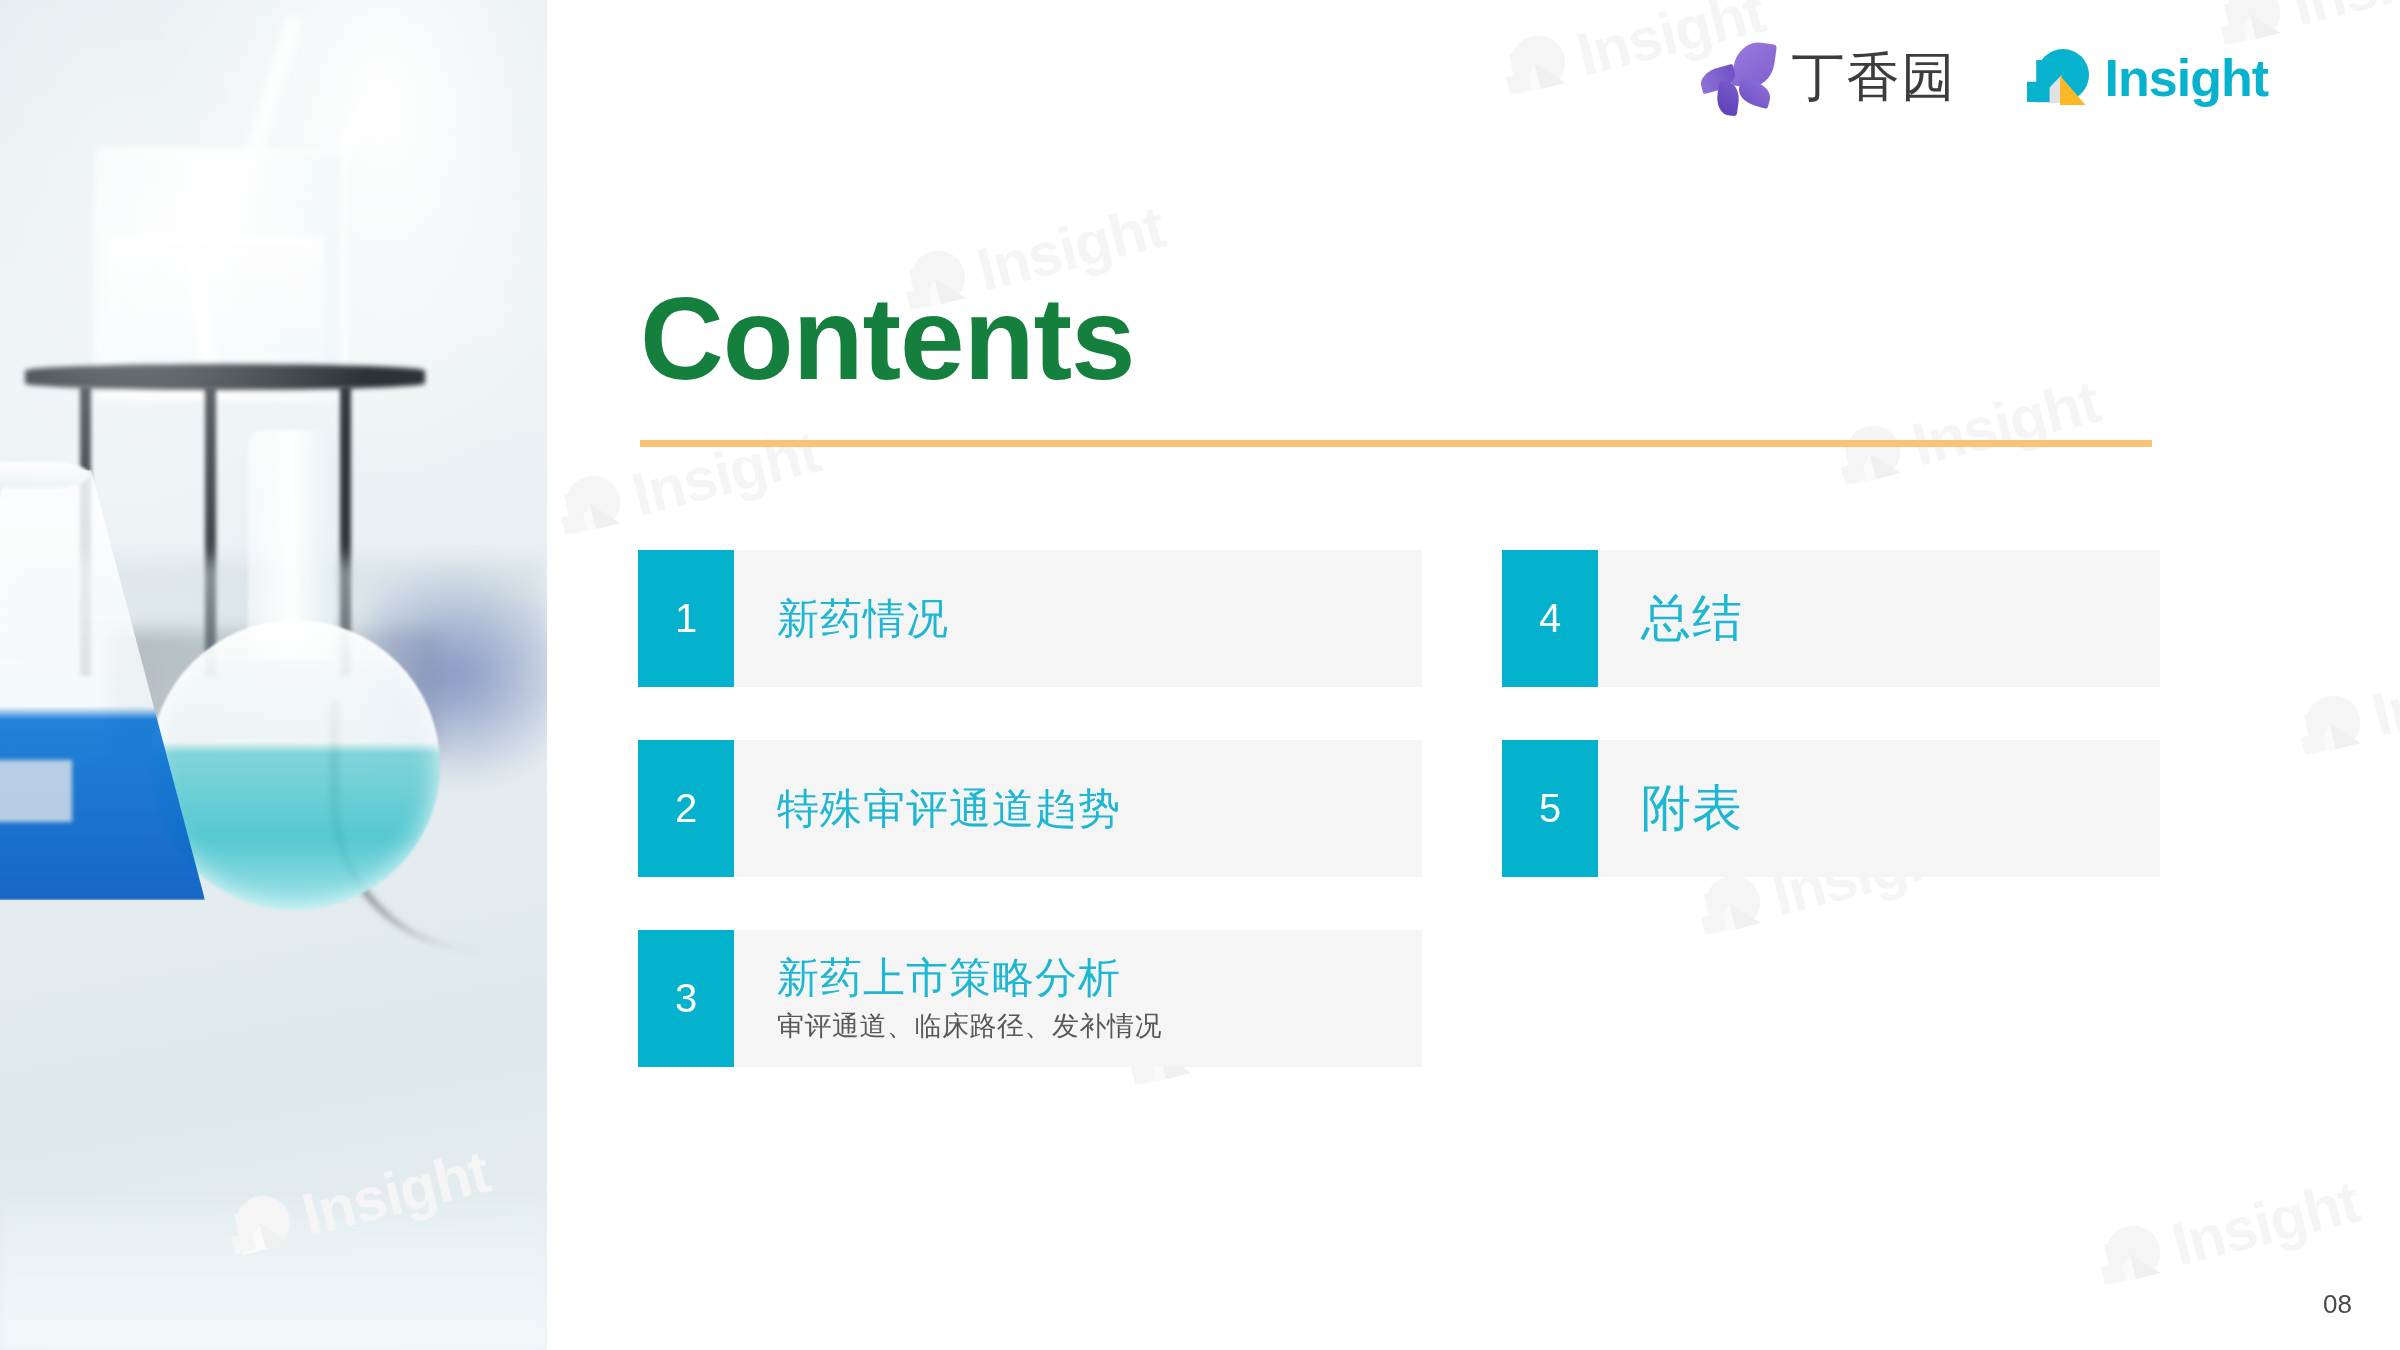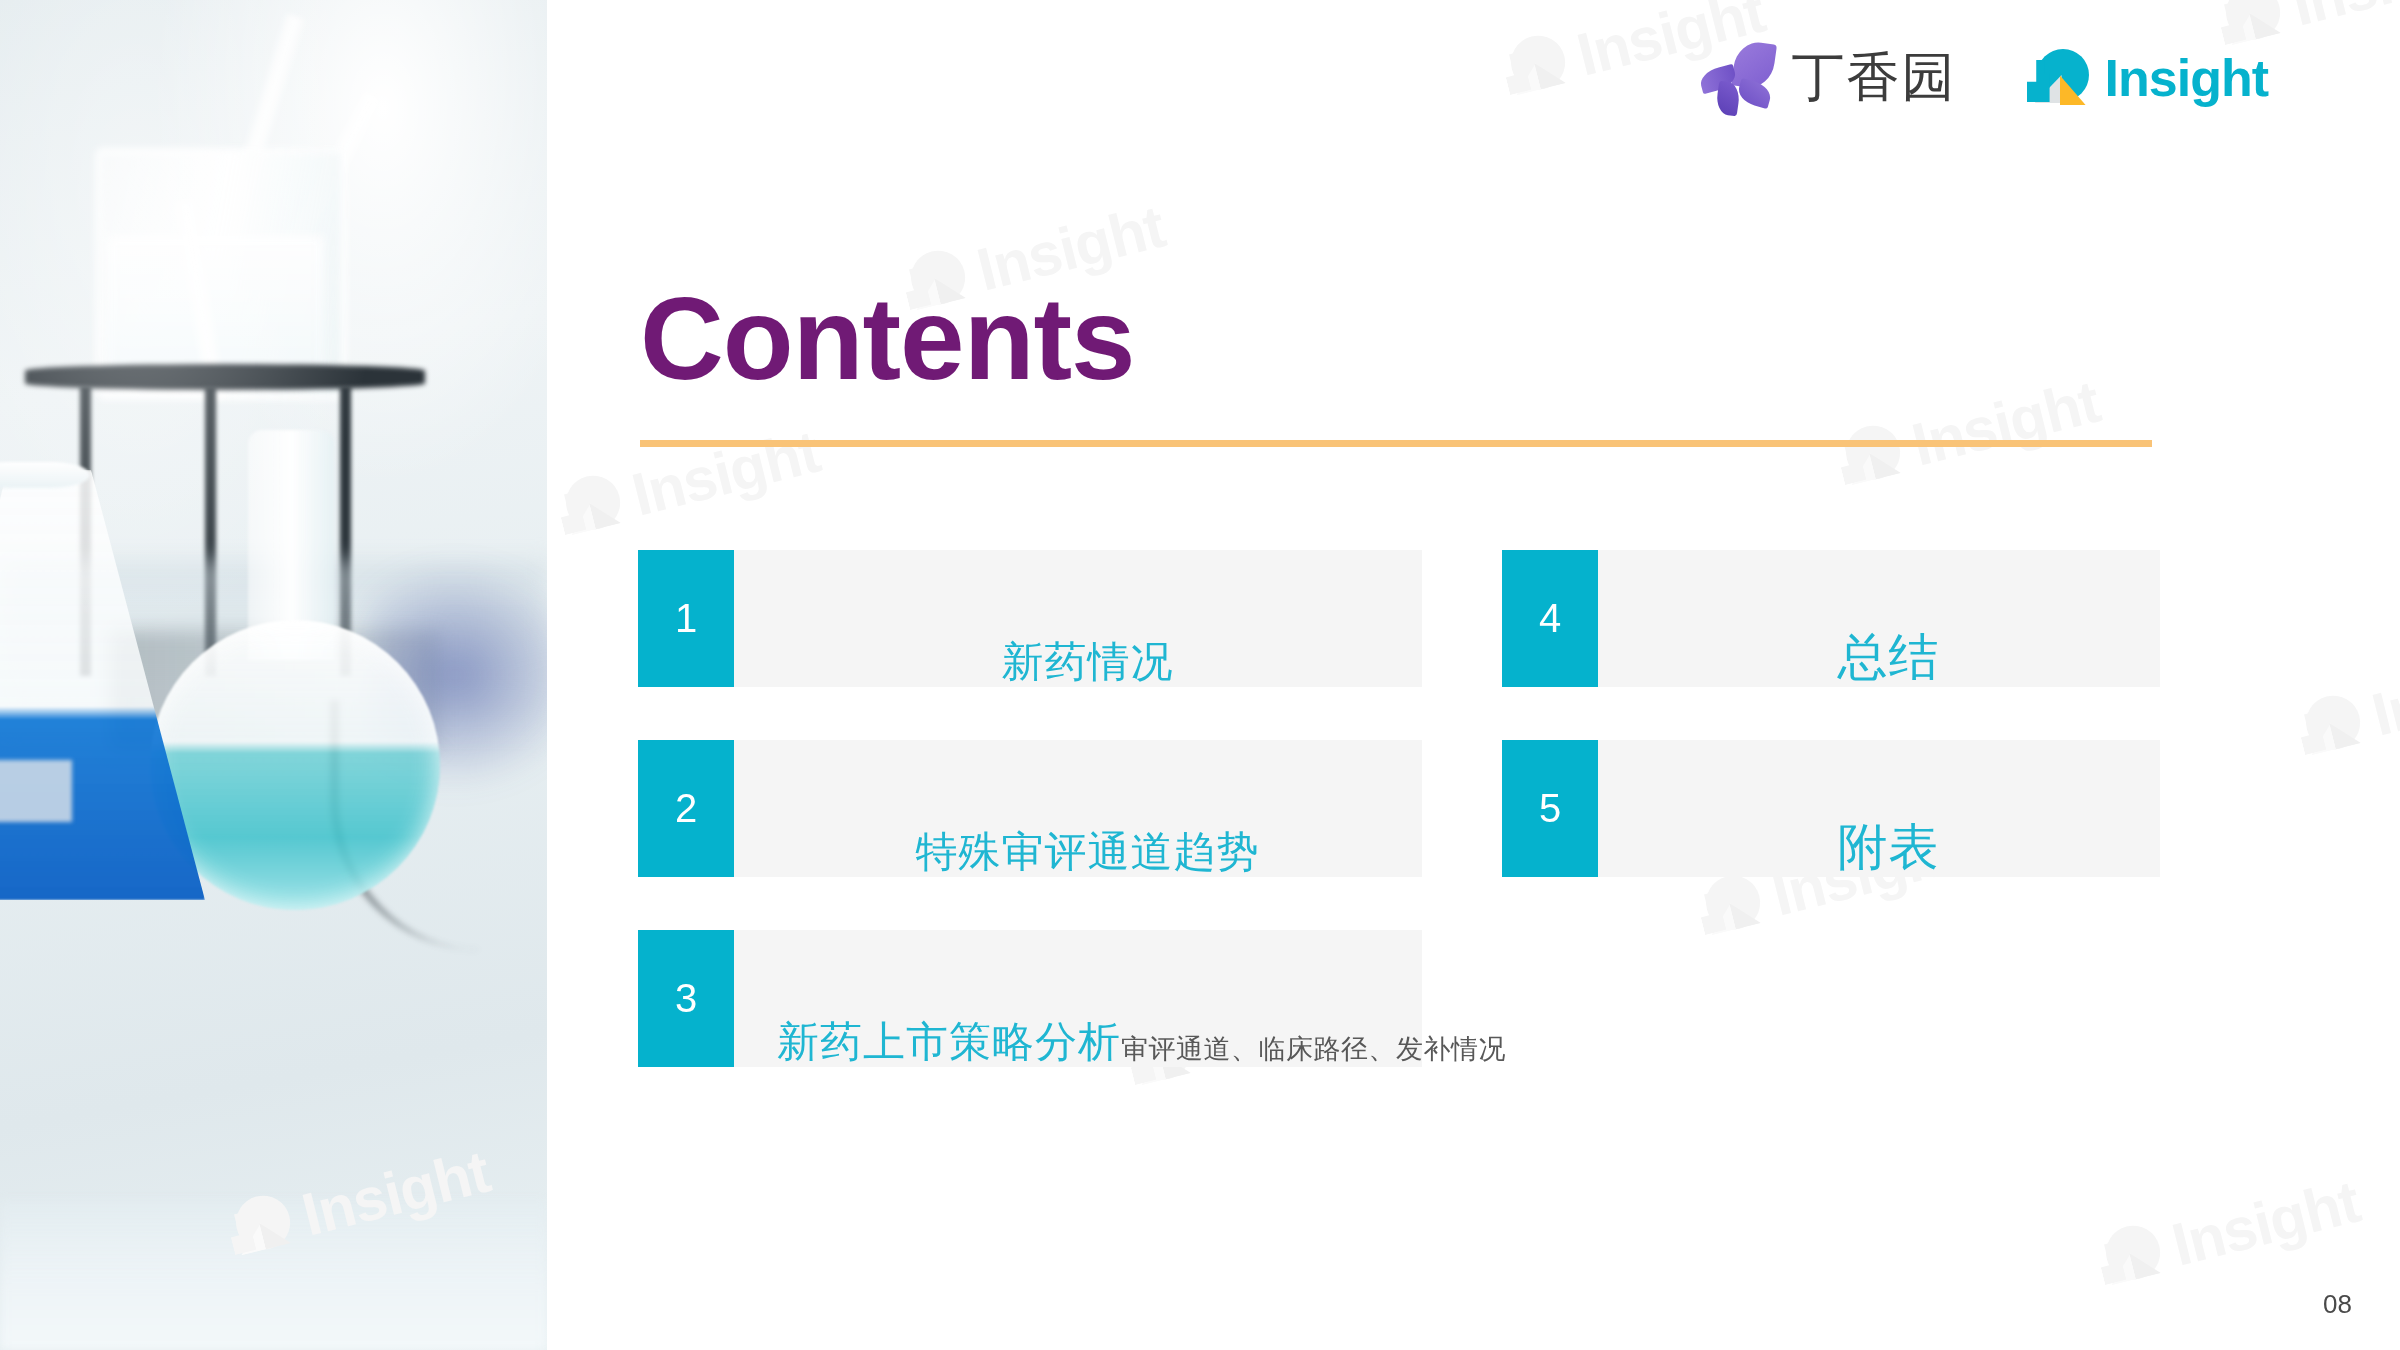--- a/index.html
+++ b/index.html
@@ -312,21 +312,21 @@
   }
 
   
   #title {
     position: absolute;
     left: 640px; top: 272;
     top: 272px;
     font-size: 116px;
     font-weight: bold;
     letter-spacing: -1px;
-    color: #701a75;
+    color: #15803d;
     font-family: "Liberation Sans", sans-serif;
     -webkit-text-stroke: 0;
     text-shadow:
       1px 0 0 #ffffff,
       -1px 0 0 #ffffff,
       0 1px 0 #ffffff,
       0 -1px 0 #ffffff;
   }
   #title .inner {
     position: relative;
@@ -367,23 +367,22 @@
     display: flex;
     align-items: center;
     justify-content: center;
     font-size: 40px;
     font-family: "Liberation Sans", sans-serif;
   }
   .entry .body {
     flex: 1 1 auto;
     padding: 0 24px 0 43px;
     display: flex;
-    flex-direction: row;
+    flex-direction: column;
     justify-content: center;
-    align-items: flex-end;
   }
   .entry.h1 { height: 137px; }
   .entry.h2 { height: 137px; }
   .entry.plain { height: 137px; }
   .entry .etitle {
     font-size: 42px;
     color: #1fb6d2;
     font-family: "DejaVu Sans", sans-serif;
     letter-spacing: 1px;
     line-height: 1.18;

